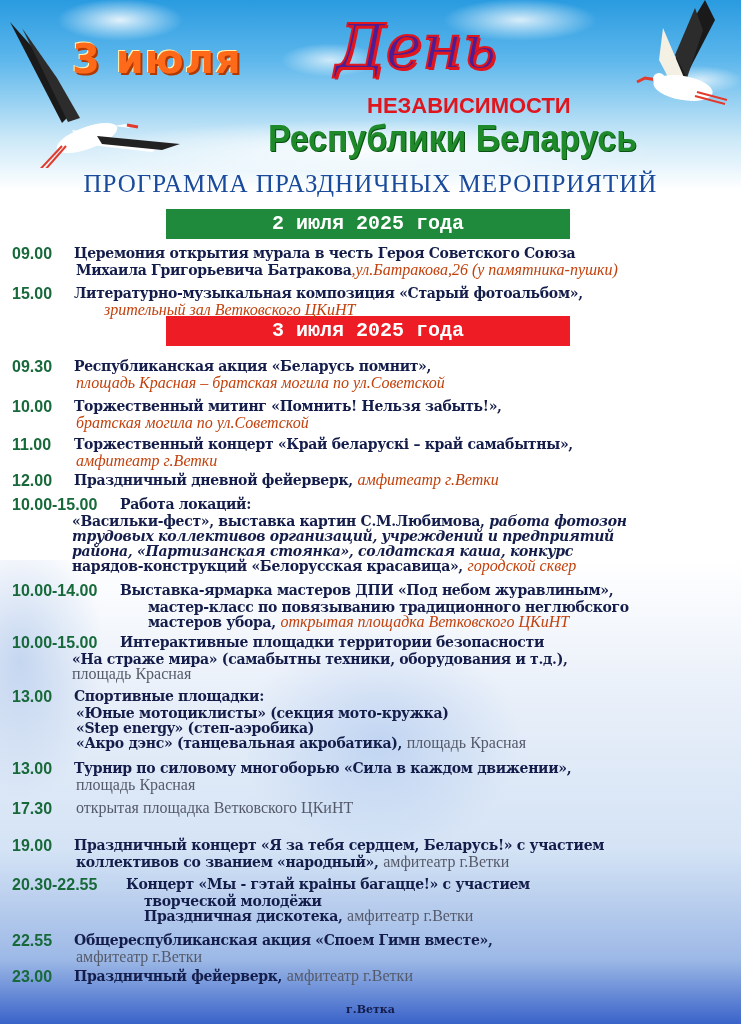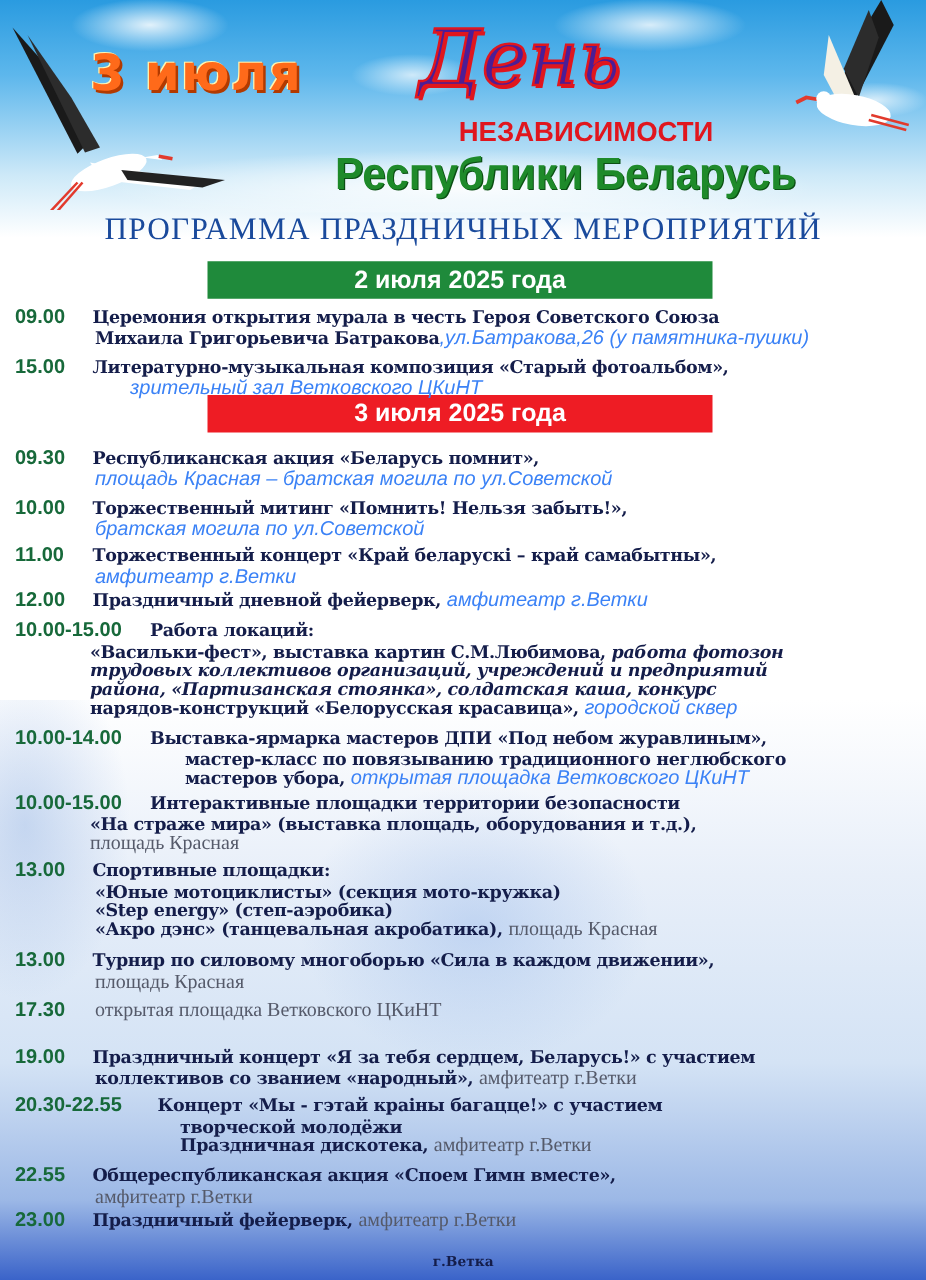--- a/index.html
+++ b/index.html
@@ -43,38 +43,38 @@
     text-shadow: 1px 1px 0 #0b4f14;
   }
   .program-title {
     position: absolute; left: 0; width: 741px; top: 170px; text-align: center;
     font-family: "Liberation Serif", serif; font-size: 25px; letter-spacing: 1px;
     color: #1a4a9c;
   }
   .day-banner {
     position: absolute; left: 166px; width: 404px; height: 30px;
     text-align: center; color: #ffffff;
-    font-family: Liberation Sans, sans-serif; font-weight: bold; font-size: 20px; line-height: 30px;
+    font-family: Liberation Mono, monospace; font-weight: bold; font-size: 20px; line-height: 30px;
   }
   .day-banner.green { top: 209px; background: #1f8a3b; }
   .day-banner.red { top: 316px; background: #ee1c24; }
   .events { position: absolute; left: 6px; top: 0; width: 730px; }
   .event { position: absolute; left: 6px; width: 720px; }
   .ev-time {
     position: absolute; left: 0; top: 0;
     font-family: "Liberation Sans", sans-serif; font-weight: bold; font-size: 16px;
     color: #17693a;
   }
   .ev-body {
     position: absolute; top: 0;
     font-size: 15px; line-height: 16px; color: #141d4a;
   }
   .ev-line { white-space: nowrap; }
   .b { font-weight: bold; font-family: "DejaVu Serif", serif; font-size: 14px; letter-spacing: -0.3px; }
-  .i { font-style: italic; color: #3b82f6; font-family: Liberation Sans, sans-serif; font-size: 16px; }
+  .i { font-style: italic; color: #c2410c; font-family: Liberation Serif, serif; font-size: 16px; }
   .r { color: #555a6a; font-family: "Liberation Serif", serif; font-size: 16px; }
   .content-panel {
     position: absolute; left: 0; top: 560px; width: 741px; height: 440px;
     background: radial-gradient(ellipse 200px 160px at 380px 180px, rgba(130,170,230,0.35), transparent 70%),
                 radial-gradient(ellipse 120px 200px at 20px 100px, rgba(120,160,220,0.35), transparent 70%);
   }
   .footer {
     position: absolute; left: 0; width: 741px; top: 1003px; text-align: center;
     font-family: "DejaVu Serif", serif; font-weight: bold; font-size: 11px; color: #141d4a;
   }
@@ -174,21 +174,21 @@
       <div class="ev-body" style="left: 0px;">
         <div class="ev-line" style="margin-left: 108px; height: 17px;"><span class="b">Выставка-ярмарка мастеров ДПИ «Под небом журавлиным»,</span></div>
         <div class="ev-line" style="margin-left: 136px; height: 15px;"><span class="b">мастер-класс по повязыванию традиционного неглюбского</span></div>
         <div class="ev-line" style="margin-left: 136px; height: 15px;"><span class="b">мастеров убора, </span><span class="i">открытая площадка Ветковского ЦКиНТ</span></div>
       </div>
     </div>
     <div class="event" style="top: 634px;">
       <div class="ev-time">10.00-15.00</div>
       <div class="ev-body" style="left: 0px;">
         <div class="ev-line" style="margin-left: 108px; height: 17px;"><span class="b">Интерактивные площадки территории безопасности</span></div>
-        <div class="ev-line" style="margin-left: 60px; height: 15px;"><span class="b">«На страже мира» (выставка площадь, оборудования и т.д.),</span></div>
+        <div class="ev-line" style="margin-left: 60px; height: 15px;"><span class="b">«На страже мира» (самабытны техники, оборудования и т.д.),</span></div>
         <div class="ev-line" style="margin-left: 60px; height: 15px;"><span class="r">площадь Красная</span></div>
       </div>
     </div>
     <div class="event" style="top: 688px;">
       <div class="ev-time">13.00</div>
       <div class="ev-body" style="left: 0px;">
         <div class="ev-line" style="margin-left: 62px; height: 17px;"><span class="b">Спортивные площадки:</span></div>
         <div class="ev-line" style="margin-left: 64px; height: 15px;"><span class="b">«Юные мотоциклисты» (секция мото-кружка)</span></div>
         <div class="ev-line" style="margin-left: 64px; height: 15px;"><span class="b">«Step energy» (степ-аэробика)</span></div>
         <div class="ev-line" style="margin-left: 64px; height: 15px;"><span class="b">«Акро дэнс» (танцевальная акробатика), </span><span class="r">площадь Красная</span></div>

